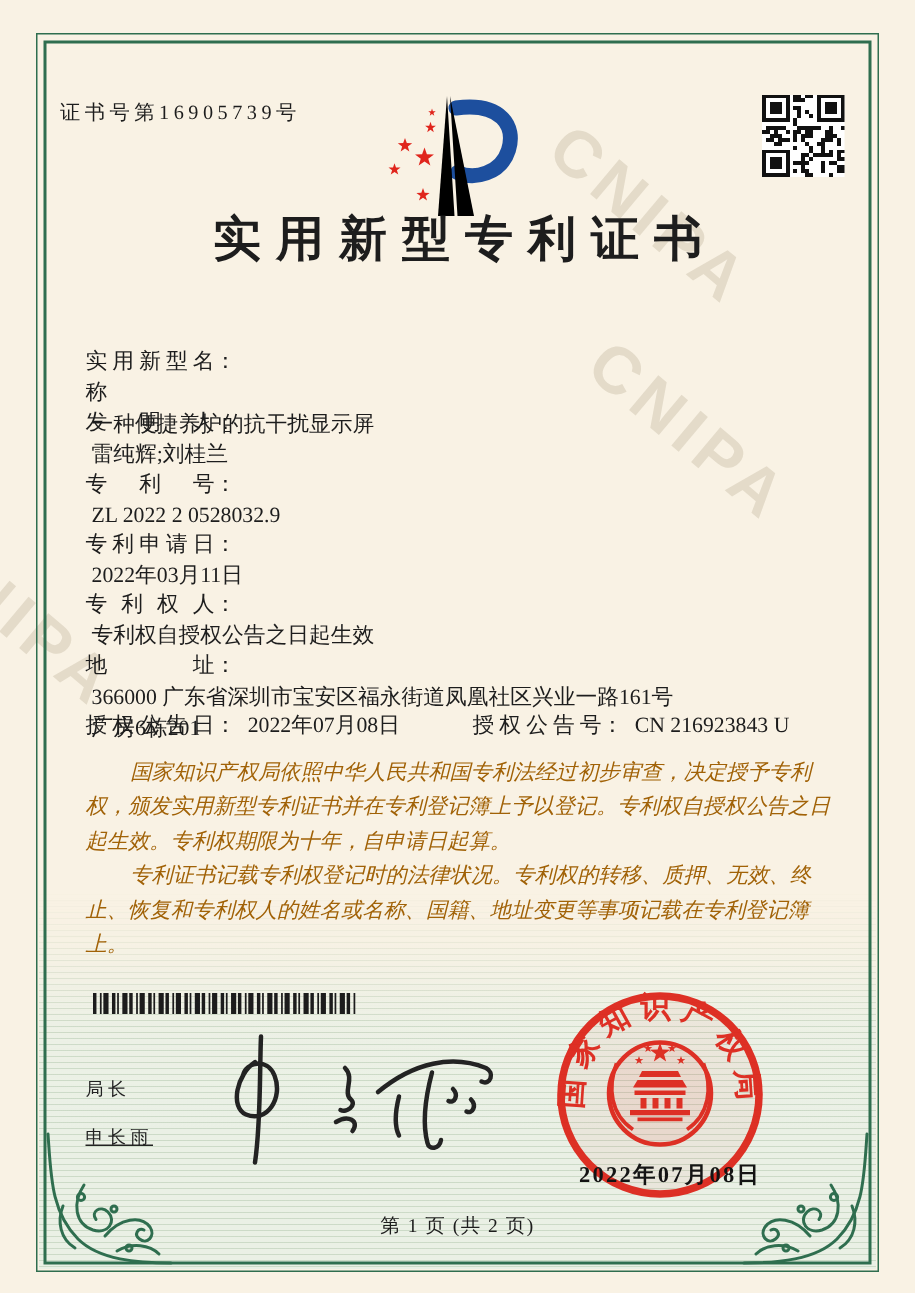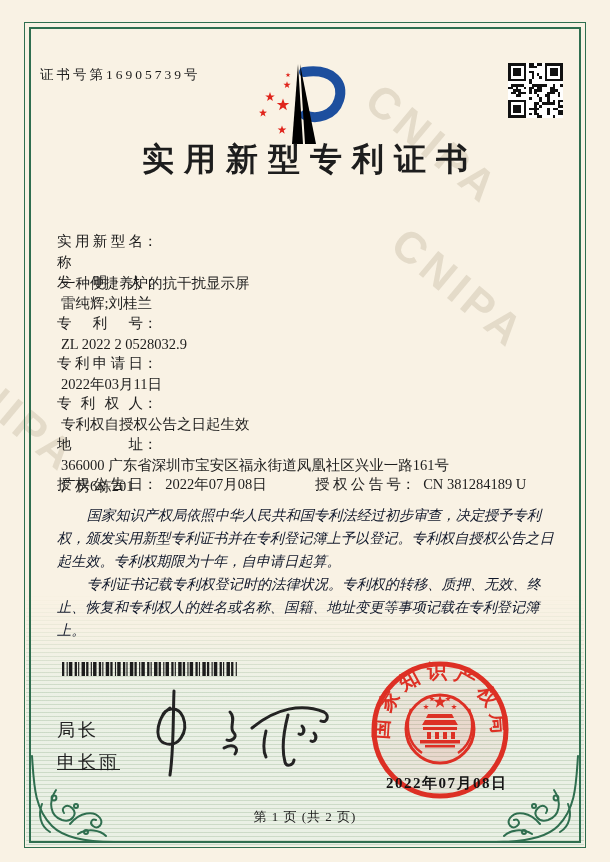--- a/index.html
+++ b/index.html
@@ -44,25 +44,25 @@
   .flabel{
     display:inline-block;width:86px;text-align:justify;text-align-last:justify;
     -moz-text-align-last:justify;vertical-align:top;
   }
   .fcolon{display:inline-block;vertical-align:top;}
   .fvalue{display:inline-block;vertical-align:top;width:392px;margin-left:4px;word-break:break-all;}
   .pair2{position:absolute;left:258px;top:0;white-space:nowrap;}
   .pair2 .fvalue{width:auto;}
   .paras{
     position:absolute;left:57px;right:55px;top:504px;
-    font-size:14.2px;line-height:23px;font-style:italic;color:#0f172a;
+    font-size:14.2px;line-height:23px;font-style:italic;color:#a16207;
   }
   .paras p{margin:0;text-indent:2.1em;}
   .barcode{position:absolute;left:62px;top:662px;}
-  .director{position:absolute;left:57px;font-size:18px;letter-spacing:3px;color:#222;}
+  .director{position:absolute;left:57px;font-size:12px;letter-spacing:3px;color:#222;}
   .director.t1{top:718px;}
   .director.t2{top:750px;text-decoration:underline;}
   .signature{position:absolute;left:140px;top:686px;}
   .seal{position:absolute;left:365px;top:655px;opacity:.93;}
   .seal-date{
     position:absolute;left:386px;top:774px;font-size:15px;font-weight:bold;
     letter-spacing:1.5px;color:#141414;z-index:5;
   }
   .page-info{position:absolute;left:0;top:808px;width:100%;text-align:center;font-size:13px;letter-spacing:1px;}
 </style>
@@ -267,21 +267,21 @@
     </div>
     <div class="field-row" style="top:434px">
       <span class="flabel">地址</span><span class="fcolon">：</span>
       <span class="fvalue">366000 广东省深圳市宝安区福永街道凤凰社区兴业一路161号厂房6栋201</span>
     </div>
     <div class="field-row" style="top:474px">
       <span class="flabel">授权公告日</span><span class="fcolon">：</span>
       <span class="fvalue" style="width:150px">2022年07月08日</span>
       <span class="pair2">
         <span class="flabel">授权公告号</span><span class="fcolon">：</span>
-        <span class="fvalue">CN 381284189 U</span>
+        <span class="fvalue">CN 216923843 U</span>
       </span>
     </div>
 
     <div class="paras">
       <p>国家知识产权局依照中华人民共和国专利法经过初步审查，决定授予专利权，颁发实用新型专利证书并在专利登记簿上予以登记。专利权自授权公告之日起生效。专利权期限为十年，自申请日起算。</p>
       <p>专利证书记载专利权登记时的法律状况。专利权的转移、质押、无效、终止、恢复和专利权人的姓名或名称、国籍、地址变更等事项记载在专利登记簿上。</p>
     </div>
 
     <svg class="barcode" id="barcode-svg" width="176" height="14" preserveAspectRatio="none" viewBox="0 0 153 14">
       <g id="barcode-g" fill="#1c1c1c">

